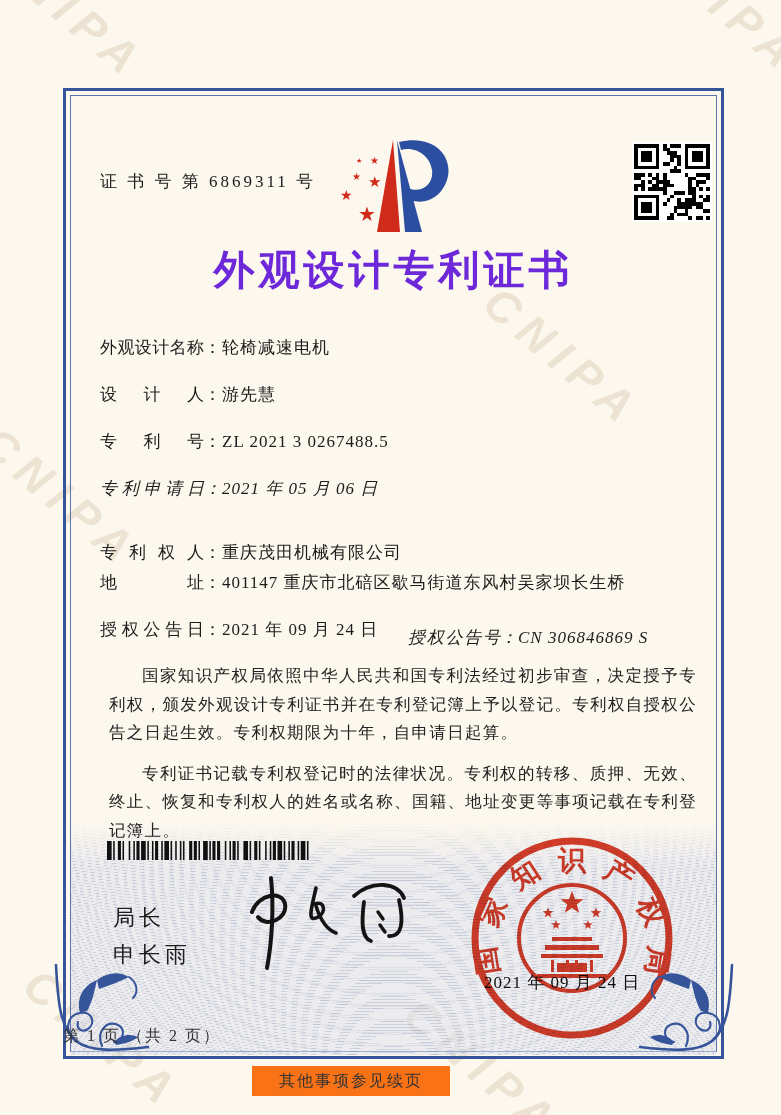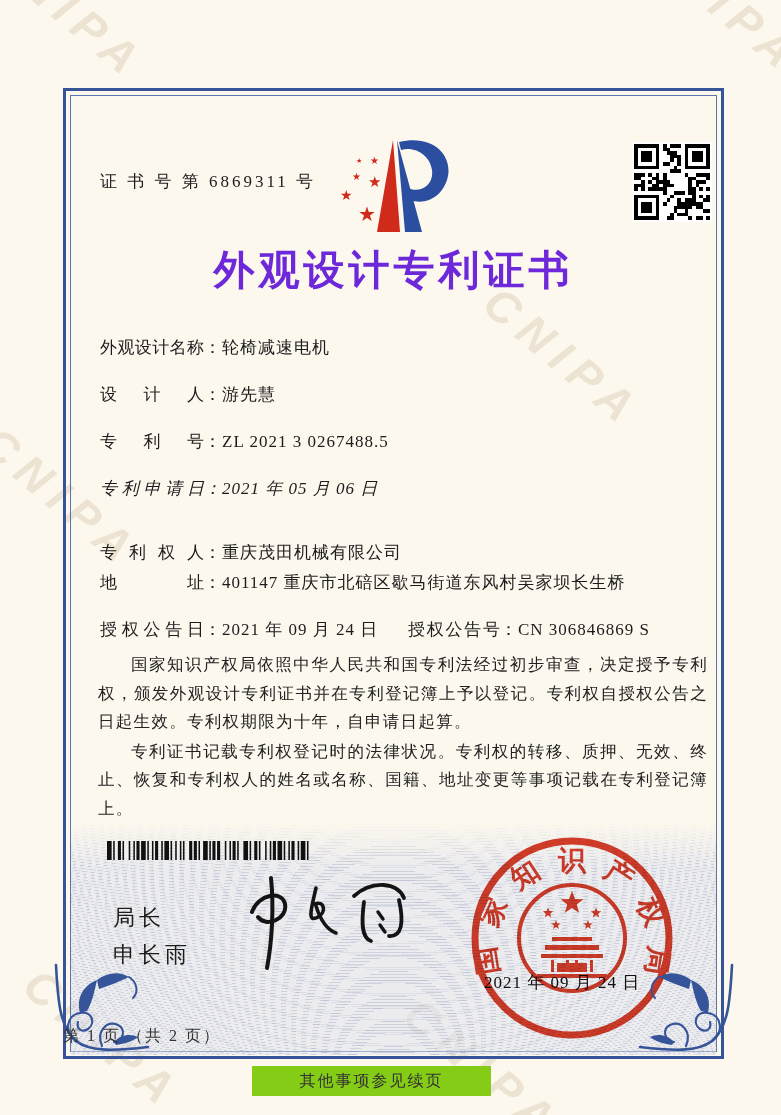--- a/index.html
+++ b/index.html
@@ -46,46 +46,46 @@
     font-size:41px; font-weight:bold; letter-spacing:4px; color:#6d28d9;
   }
   .fields{ position:absolute; left:100px; top:336px; width:600px; font-size:17px; }
   .field-row{ position:absolute; left:0; white-space:nowrap; }
   .flabel{
     display:inline-block; width:104px; text-align:justify; text-align-last:justify;
     vertical-align:bottom;
   }
   .fcolon{ display:inline-block; width:18px; }
   .fvalue{ letter-spacing:1px; }
-  .pair2{ position:absolute; left:308px; top:0; white-space:nowrap; }
+  .pair2{ position:absolute; left:308px; top:8px; white-space:nowrap;font-style:italic; }
   .body-text{
     position:absolute; left:97px; top:650px; width:612px;
     font-size:16.5px; line-height:28.5px; letter-spacing:1.3px; text-align:justify;
     color:#222;
   }
-  .body-text p{ margin:1px; text-indent:2em; }
+  .body-text p{ margin:12px; text-indent:2em; }
   .barcode{ position:absolute; left:107px; top:841px; }
   .signatory{ position:absolute; left:113px; top:903px; font-size:22px; letter-spacing:4px; }
   .signatory .name{ position:absolute; left:0; top:37px; white-space:nowrap; }
   .signature{ position:absolute; left:232px; top:872px; }
   .seal{ position:absolute; left:467px; top:833px; width:210px; height:210px;
          mix-blend-mode:multiply; opacity:0.95; }
   .seal-char{ font-family:"Liberation Serif","DejaVu Serif",serif; font-weight:bold;
               font-size:28px; fill:#d8341f; text-anchor:middle; }
   .seal-date{
     position:absolute; left:462px; top:971px; width:200px; text-align:center;
     font-size:17px; letter-spacing:1px; color:#111; mix-blend-mode:multiply;
   }
   .page-indicator{
     position:absolute; left:63px; top:1026px; width:661px; text-align:left;
     font-size:16px; letter-spacing:2px; color:#333;
   }
   .continuation{
-    position:absolute; left:252px; top:1066px; width:239px; height:30px;
-    background:#84cc16; text-align:center; line-height:30px;
+    position:absolute; left:252px; top:1066px; width:198px; height:30px;
+    background:#f97316; text-align:center; line-height:30px;
     font-size:16px; letter-spacing:2px; color:#333;
   }
   .flourish{ position:absolute; width:100px; height:104px; }
   .flourish.left{ left:50px; top:953px; }
   .flourish.right{ left:638px; top:953px; transform:scaleX(-1); }
 </style>
 </head>
 <body>
 
 <div class="page">

